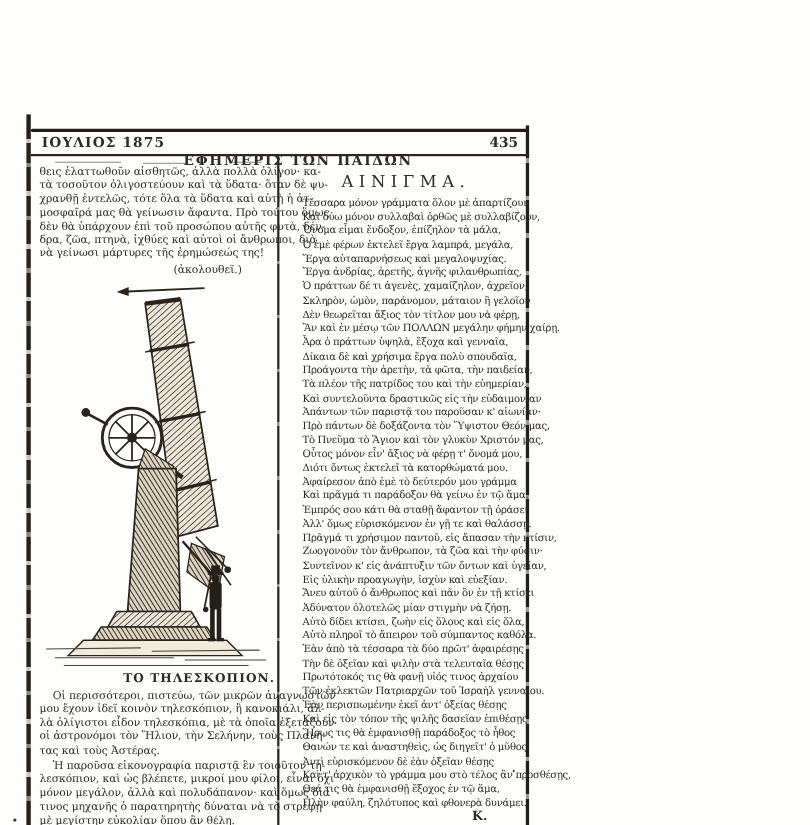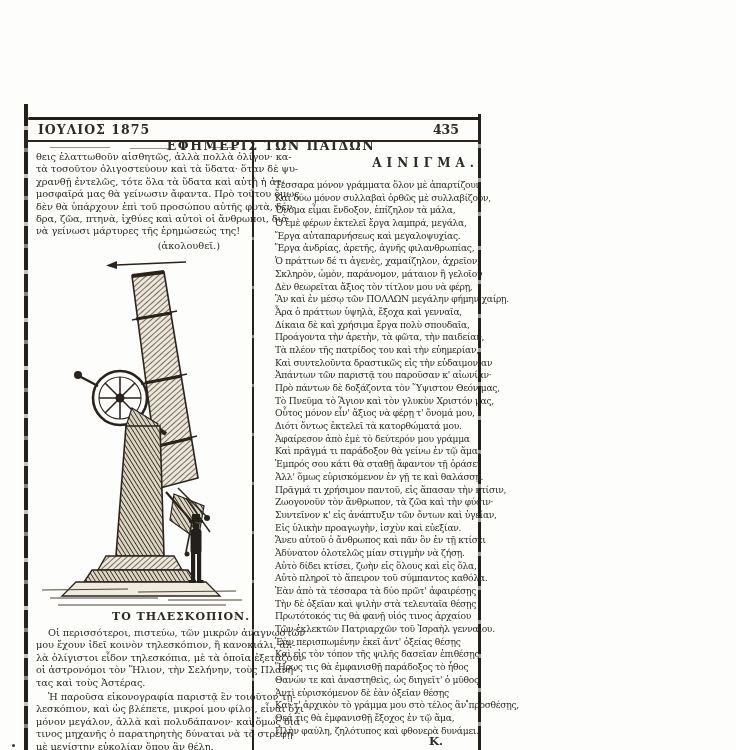--- a/index.html
+++ b/index.html
@@ -24,37 +24,37 @@
     background:#221d17;border-radius:2px;
   }
   .rule-under{
     position:absolute;left:28px;top:140px;width:453px;height:2px;
     background:#2a241d;
   }
   .dash{position:absolute;height:1px;background:#9a938a;}
   .header-row{position:absolute;left:28px;top:121px;width:453px;height:18px;}
   .h-date{position:absolute;left:10px;top:1px;font-weight:bold;font-size:12.5px;letter-spacing:1px;}
   .h-title{position:absolute;left:243px;top:17px;transform:translateX(-50%);font-weight:bold;font-size:12.5px;letter-spacing:1.5px;white-space:nowrap;}
-  .h-page{position:absolute;right:22px;top:1px;font-weight:bold;font-size:12.5px;}
+  .h-page{position:absolute;right:10px;top:1px;font-weight:bold;font-size:12.5px;}
   .divider{
     position:absolute;left:252px;top:142px;width:2px;height:608px;
     background:repeating-linear-gradient(180deg,#27221b 0 46px,rgba(39,34,27,.55) 46px 49px);
   }
   .col-left{position:absolute;left:36px;top:0;width:214px;}
   .col-right{position:absolute;left:259px;top:0;width:220px;}
   .tline{height:12.4px;white-space:nowrap;font-size:9.8px;letter-spacing:-0.1px;overflow:visible;}
   .pline{height:12.7px;white-space:nowrap;font-size:9.2px;letter-spacing:-0.3px;overflow:visible;}
   .intro{position:absolute;top:151px;left:0;width:214px;}
   .follow-note{position:absolute;top:240px;left:0;width:214px;text-align:right;padding-right:30px;box-sizing:border-box;font-size:9.8px;}
   .illu{position:absolute;top:256px;left:0;width:212px;height:352px;}
   .caption{position:absolute;top:610px;left:0;width:214px;text-align:right;font-weight:bold;font-size:11px;letter-spacing:1px;}
   .para1{position:absolute;top:627px;left:0;width:214px;}
   .para2{position:absolute;top:691px;left:0;width:214px;}
   .para1 .tline:first-child,.para2 .tline:first-child{text-indent:12px;}
-  .riddle-title{position:absolute;top:156px;left:0;width:220px;text-align:right;font-weight:bold;font-size:12px;letter-spacing:5px;}
+  .riddle-title{position:absolute;top:156px;left:0;width:220px;text-align:center;font-weight:normal;font-size:15px;letter-spacing:5px;}
   .poem{position:absolute;top:179px;left:16px;width:220px;}
   .signature{position:absolute;top:734px;left:0;width:220px;text-align:right;padding-right:36px;box-sizing:border-box;font-weight:bold;font-size:11.5px;}
   .speck{position:absolute;background:#3a332a;border-radius:50%;}
 </style>
 </head>
 <body>
 
 <div class="scan">
 
   <div class="edge-left"></div>

